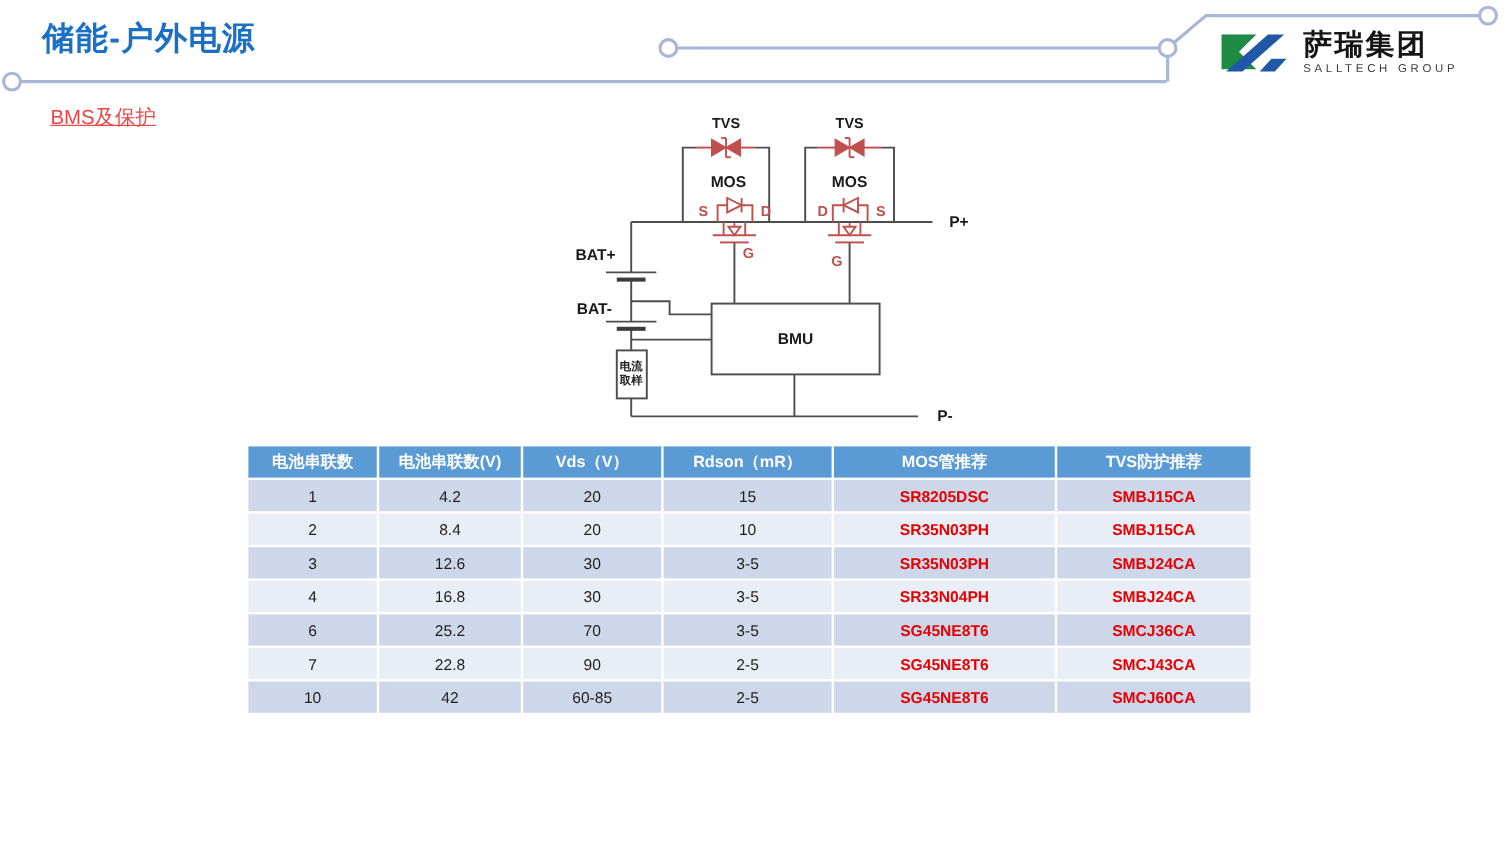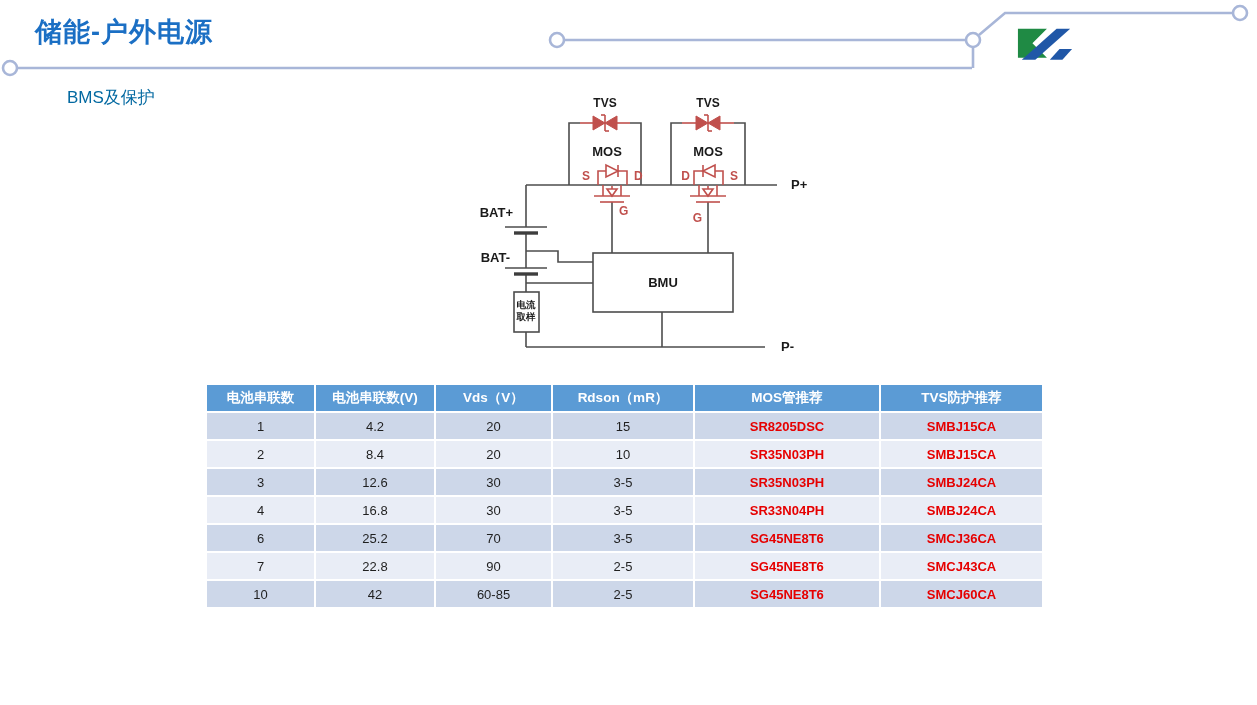--- a/index.html
+++ b/index.html
@@ -10,22 +10,22 @@
   }
   .slide{position:absolute;inset:0;background:#ffffff;border-radius:23px;}
 
   
   .deco{position:absolute;left:0;top:0;width:1257px;height:90px;}
   .title{
     position:absolute;left:35px;top:14px;
     font-size:27px;font-weight:bold;color:#1B6FC4;letter-spacing:1px;
   }
   .subtitle{
-    position:absolute;left:67px;top:86px;
-    font-size:17px;color:#0369a1;
+    position:absolute;left:42px;top:86px;
+    font-size:17px;color:#ef4444;text-decoration:underline;
   }
   .logo{position:absolute;left:1016px;top:26px;display:flex;align-items:flex-start;}
   .logo-mark{width:58px;height:46px;}
   .logo-text{margin-left:12px;line-height:1;}
   .logo-cn{font-size:24px;font-weight:600;color:#151515;letter-spacing:2px;}
   .logo-en{font-size:9.5px;color:#3d3d3d;letter-spacing:3.1px;margin-top:3px;}
 
   
   .circuit{position:absolute;left:440px;top:85px;width:420px;height:285px;}
   .circuit text{font-family:"Liberation Sans","DejaVu Sans",sans-serif;}
@@ -34,21 +34,21 @@
   .red{stroke:#C0504D;stroke-width:1.6;fill:none;}
   .redfill{fill:#C0504D;stroke:#C0504D;stroke-width:1;}
   .blk-label{fill:#1a1a1a;font-weight:bold;font-size:12px;}
   .blk-label-lg{fill:#1a1a1a;font-weight:bold;font-size:13px;}
   .red-label{fill:#C0504D;font-weight:bold;font-size:12px;}
   .tiny-label{fill:#1a1a1a;font-weight:bold;font-size:9.5px;}
   .box{fill:#ffffff;stroke:#4d4d4d;stroke-width:1.6;}
 
   
   .rec-table{
-    position:absolute;left:207px;top:385px;width:836px;
+    position:absolute;left:207px;top:372px;width:836px;
     border-collapse:collapse;table-layout:fixed;
   }
   .rec-table col:nth-child(1){width:108px;}
   .rec-table col:nth-child(2){width:120px;}
   .rec-table col:nth-child(3){width:117px;}
   .rec-table col:nth-child(4){width:142px;}
   .rec-table col:nth-child(5){width:186px;}
   .rec-table col:nth-child(6){width:163px;}
   .rec-table th{
     background:#5B9BD5;color:#fff;font-weight:bold;font-size:13.5px;
@@ -85,20 +85,24 @@
 
   <div class="title">储能-户外电源</div>
   <div class="subtitle">BMS及保护</div>
 
   <div class="logo">
     <svg class="logo-mark" viewBox="0 0 60 46">
       <polygon points="2,2 32,2 17,17 32,32 2,32 2,2" fill="#1F8A44"></polygon>
       <polygon points="42,2 56,2 20,34 6,34" fill="#2057A7"></polygon>
       <polygon points="45,23 58,23 48,34 35,34" fill="#2057A7"></polygon>
     </svg>
+    <div class="logo-text">
+      <div class="logo-cn">萨瑞集团</div>
+      <div class="logo-en">SALLTECH GROUP</div>
+    </div>
   </div>
 
   <svg class="circuit" viewBox="440 85 420 285">
 
     <g>
       <line class="wire" x1="526" y1="185" x2="777" y2="185"></line>
 
       <polyline class="wire" points="569,185 569,123 580,123"></polyline>
       <polyline class="wire" points="641,185 641,123 630,123"></polyline>
 

